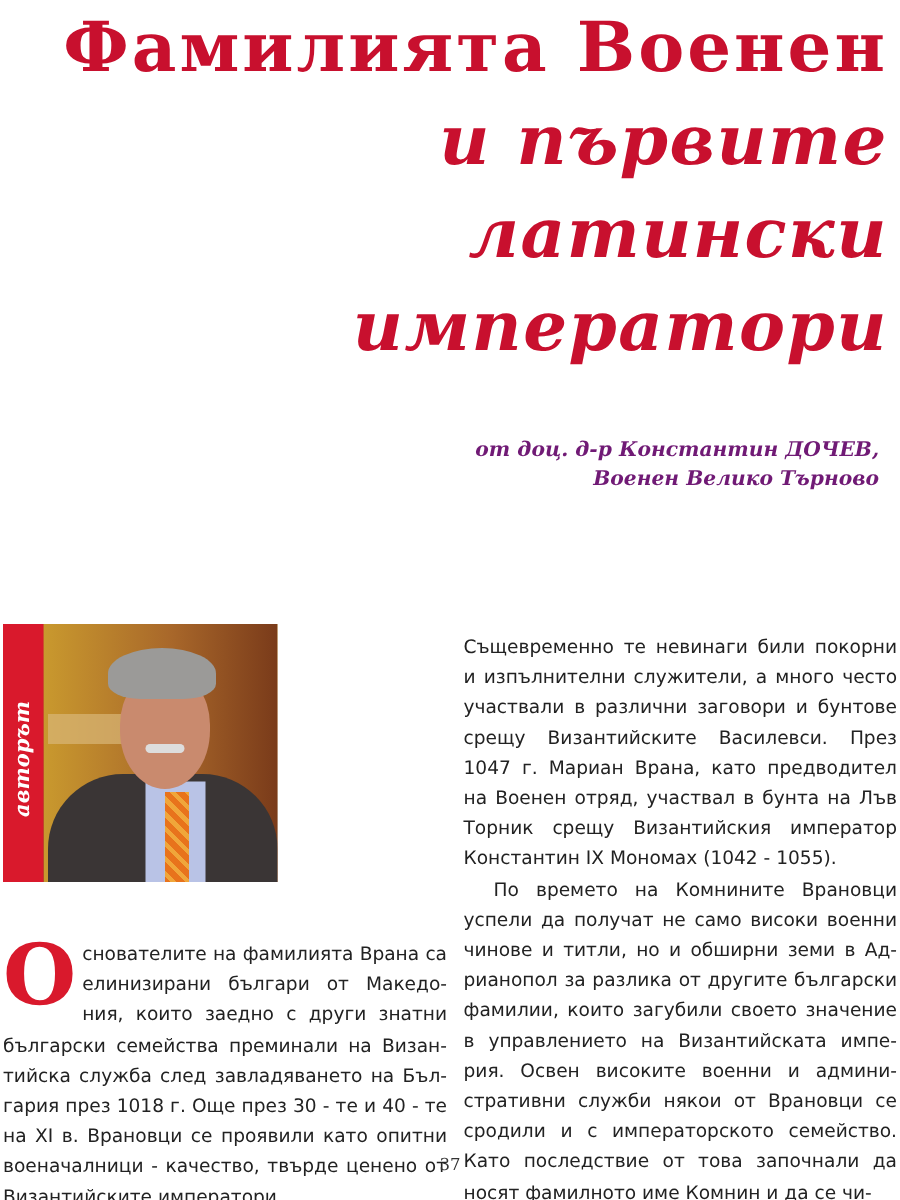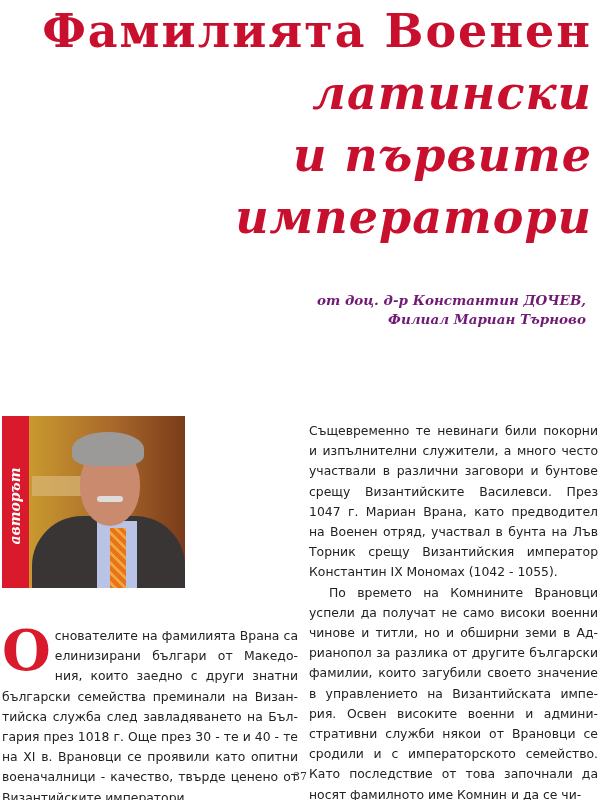--- a/index.html
+++ b/index.html
@@ -59,28 +59,28 @@
   .footer {
     position: absolute; left: 0; right: 0; top: 770px; text-align: center;
     font-family: "DejaVu Serif", serif; font-size: 11px; line-height: 13px; color: #333;
   }
 </style>
 </head>
 <body>
 
 <h1 class="title" style="margin:0;">
   <span class="line">Фамилията Военен</span>
+  <span class="line">и първите</span>
   <span class="line">латински</span>
-  <span class="line">и първите</span>
   <span class="line">императори</span>
 </h1>
 
 <div class="byline">
   <div>от доц. д-р Константин ДОЧЕВ,</div>
-  <div>Филиал Мариан Търново</div>
+  <div>Военен Велико Търново</div>
 </div>
 
 <div class="photo">
   <div class="wall"></div>
   <div class="shelf"></div>
   <div class="suit"></div>
   <div class="shirt"></div>
   <div class="tie"></div>
   <div class="face"></div>
   <div class="hair"></div>

